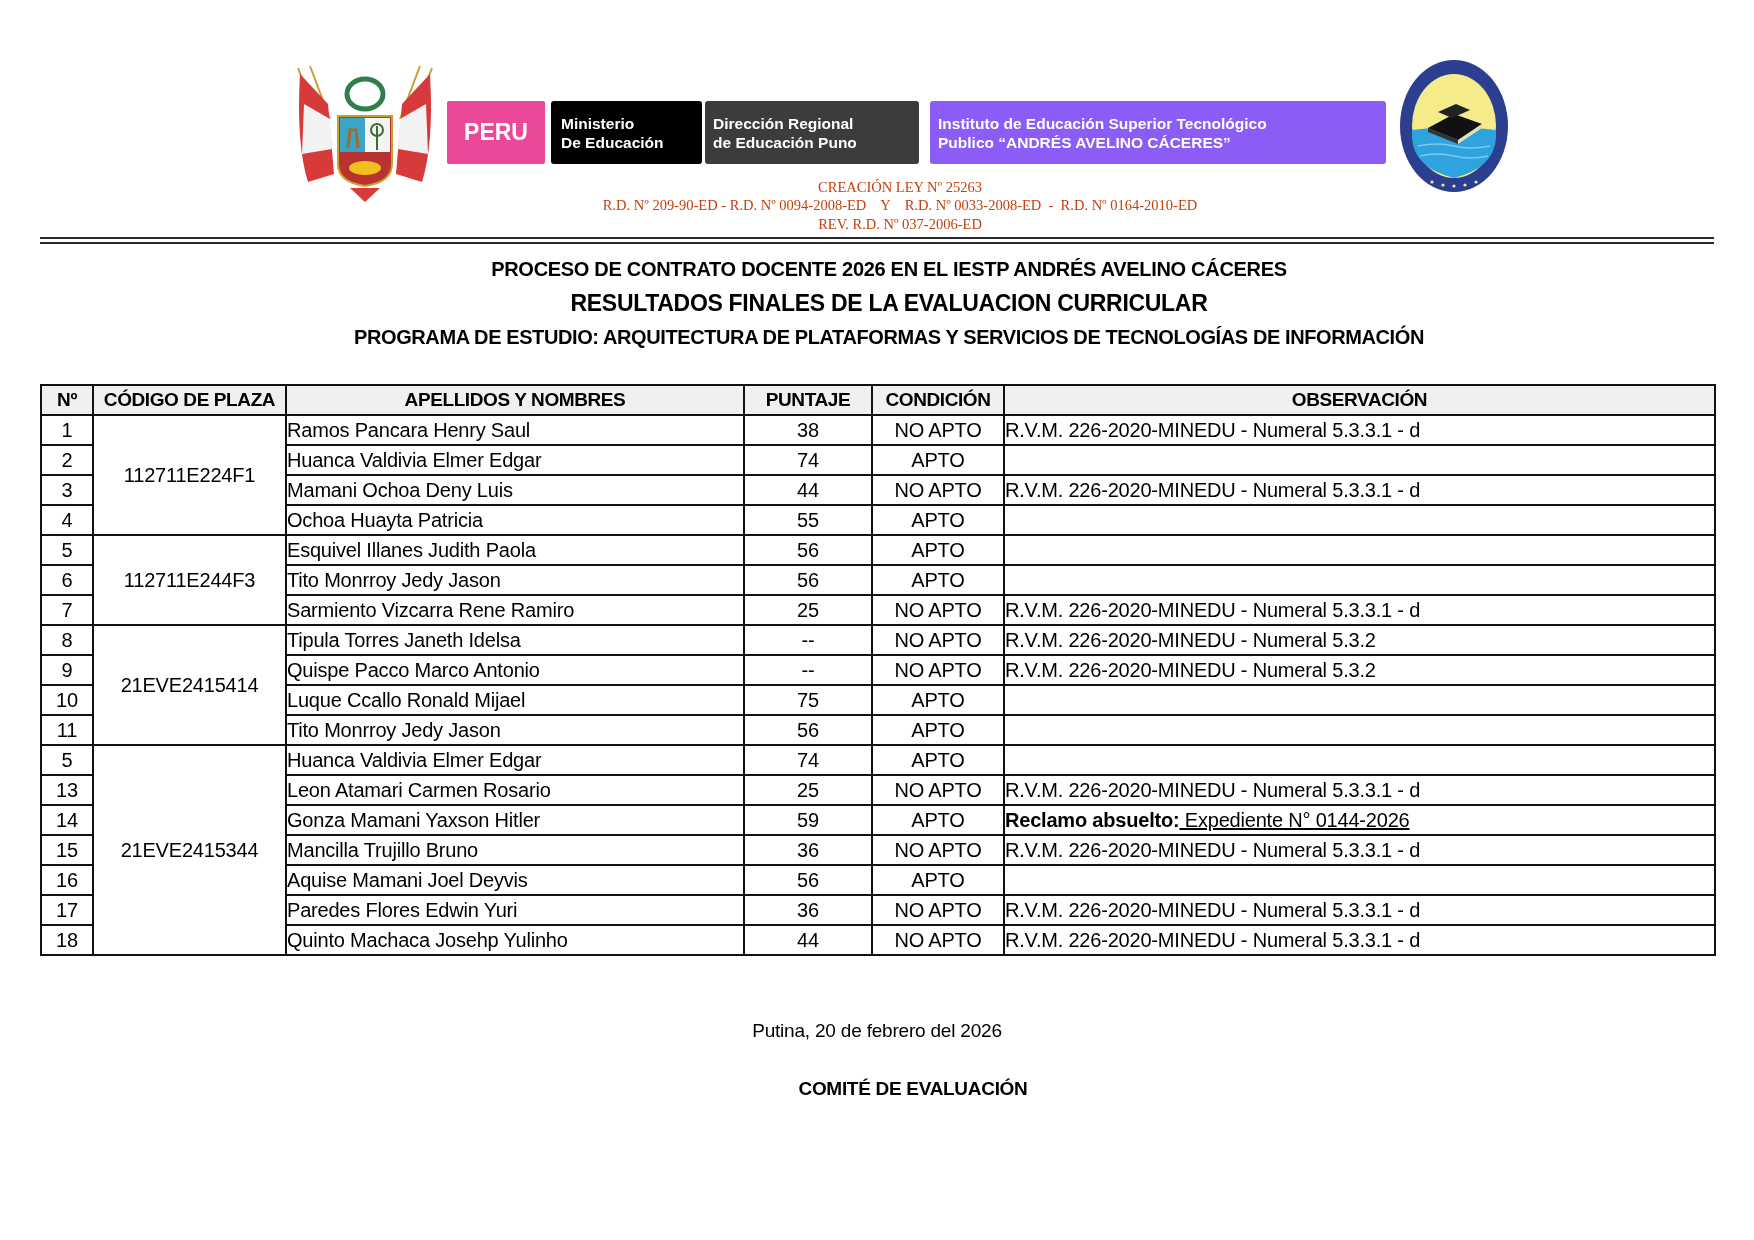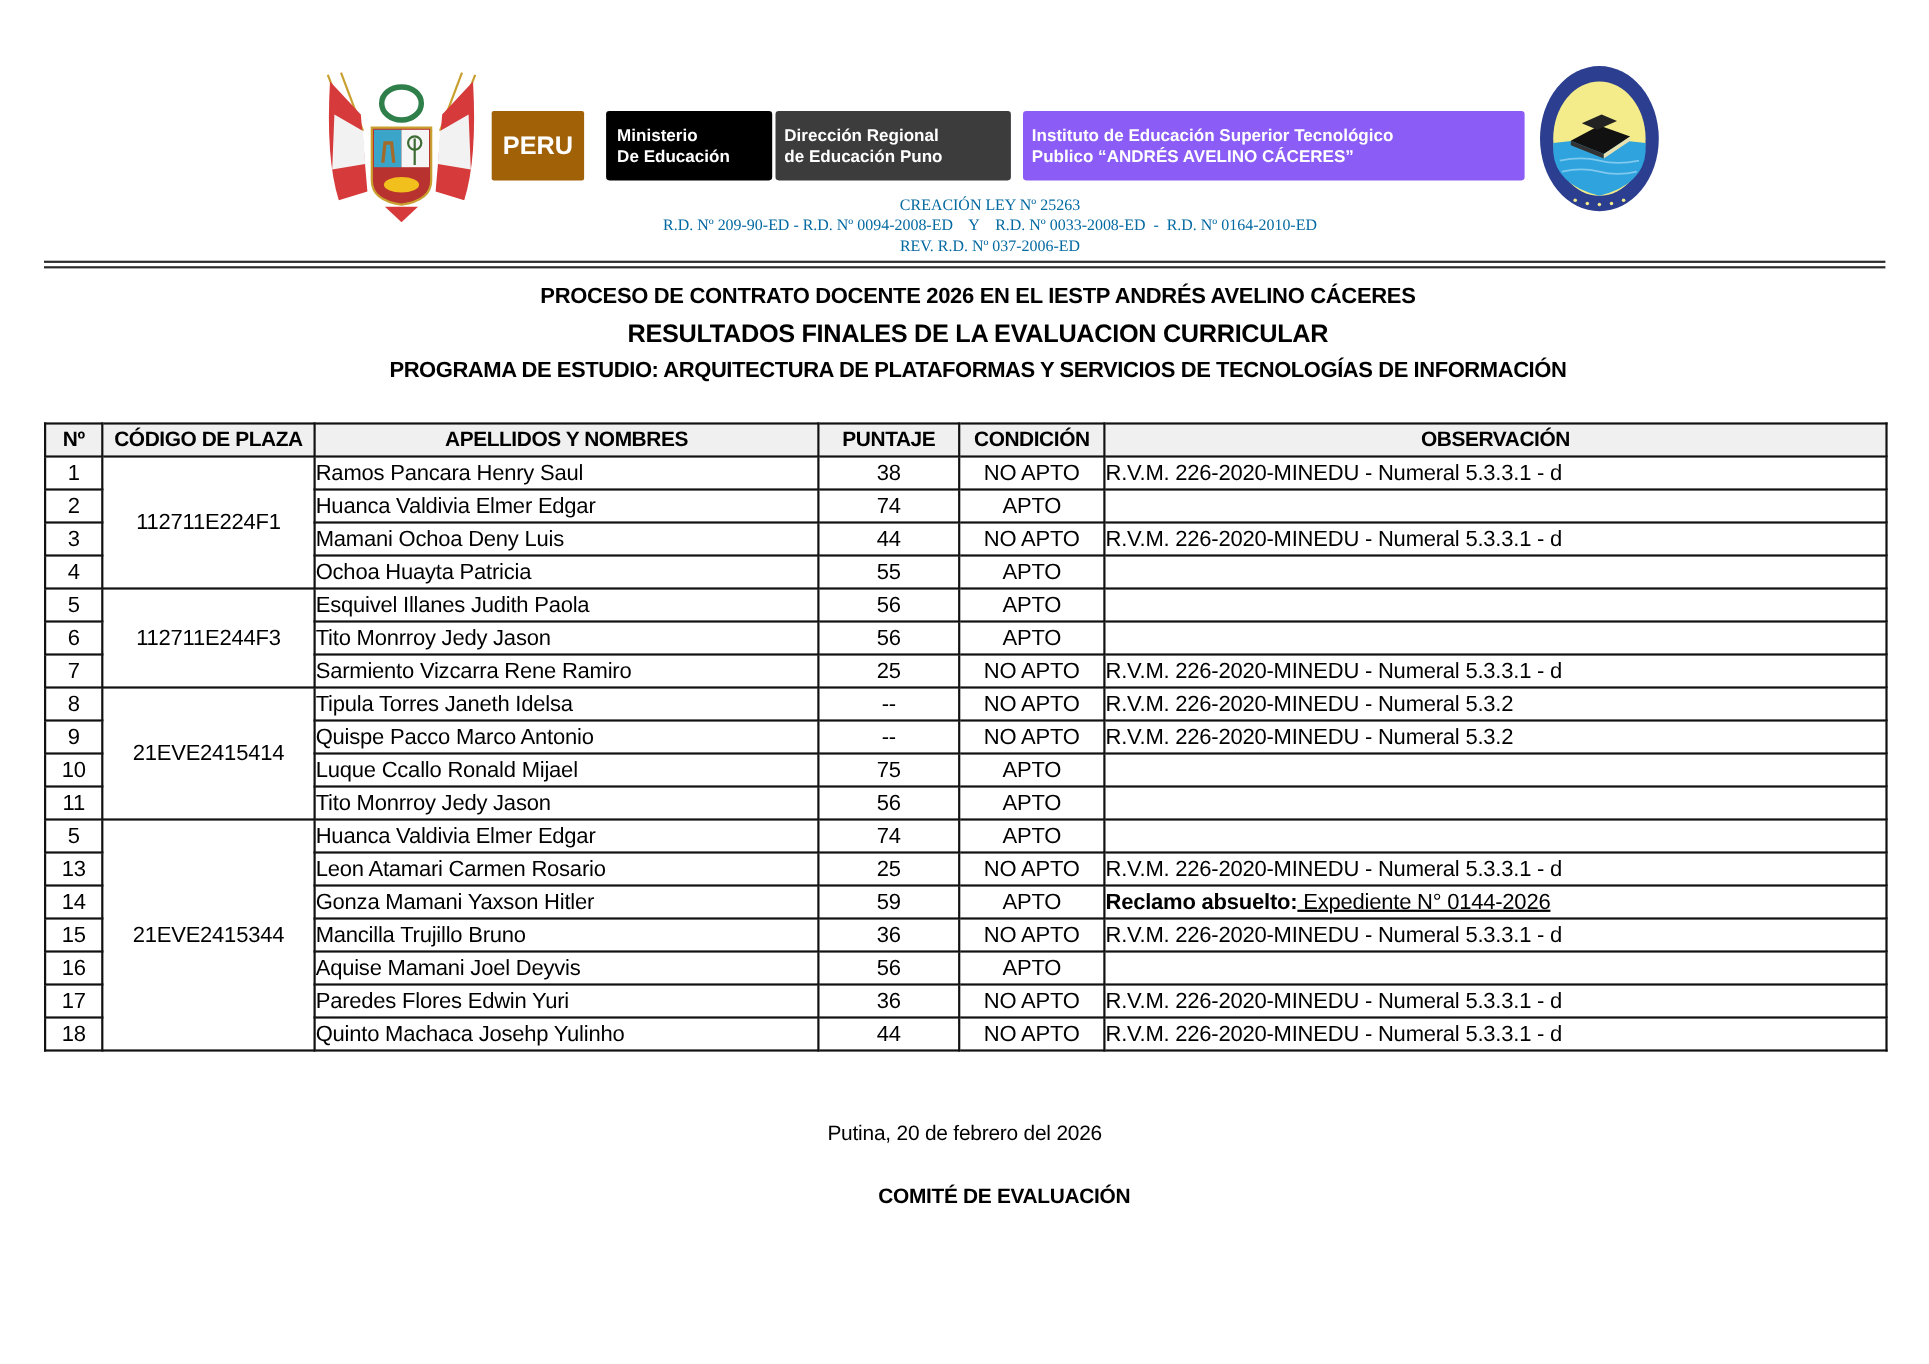--- a/index.html
+++ b/index.html
@@ -3,27 +3,27 @@
 <meta charset="utf-8">
 <style>
   html, body { margin: 0; padding: 0; background: #ffffff; }
   body { width: 1754px; height: 1240px; position: relative; overflow: hidden; color: #000; }
   .abs { position: absolute; }
 
   
   .coat { left: 290px; top: 64px; width: 150px; height: 140px; }
   .band-box { top: 101px; height: 63px; display: flex; align-items: center; box-sizing: border-box;
               font-family: "Liberation Sans", sans-serif; font-weight: bold; color: #fff; border-radius: 3px; }
-  .peru-box { left: 447px; width: 84px; background: #a16207; justify-content: center; font-size: 23px; border-radius: 2px; }
+  .peru-box { left: 447px; width: 98px; background: #ec4899; justify-content: center; font-size: 23px; border-radius: 2px; }
   .minedu-box { left: 551px; width: 151px; background: #000; padding-left: 10px; font-size: 15.5px; line-height: 19px; }
   .dre-box { left: 705px; width: 214px; background: #3c3c3c; padding-left: 8px; font-size: 15.5px; line-height: 19px; }
   .iest-box { left: 930px; width: 456px; background: #8b5cf6; padding-left: 8px; font-size: 15.5px; line-height: 19px; }
   .inst-logo { left: 1398px; top: 58px; width: 112px; height: 136px; }
 
-  .legal { font-family: "Liberation Serif", serif; font-size: 14.5px; color: #0369a1; white-space: pre; text-align: center; }
+  .legal { font-family: "Liberation Serif", serif; font-size: 14.5px; color: #c2410c; white-space: pre; text-align: center; }
   .legal1 { left: 600px; width: 600px; top: 179px; }
   .legal2 { left: 400px; width: 1000px; top: 197px; }
   .legal3 { left: 600px; width: 600px; top: 216px; }
 
   .rule { left: 40px; width: 1674px; height: 0; }
   .rule1 { top: 237px; border-top: 2.5px solid #2b2b2b; }
   .rule2 { top: 242px; border-top: 2px solid #2b2b2b; }
 
   
   .title { left: 12px; width: 1754px; text-align: center; font-family: "Liberation Sans", sans-serif; font-weight: bold; }

